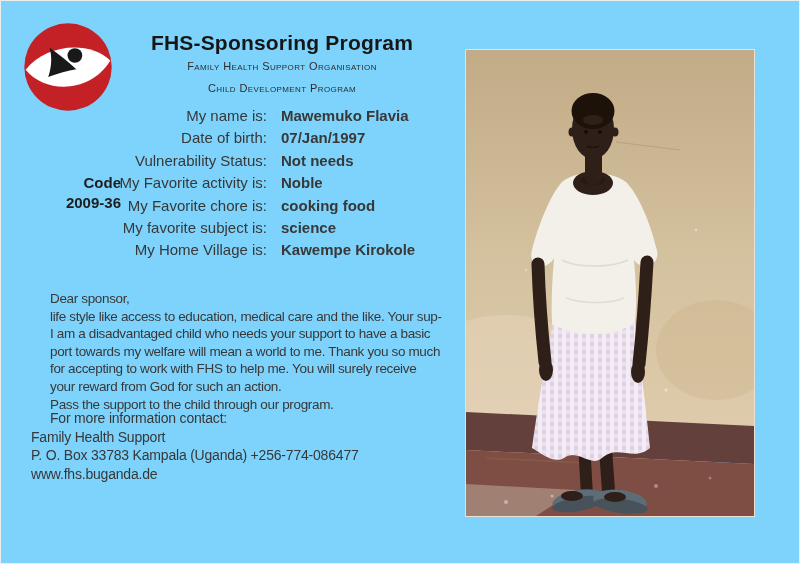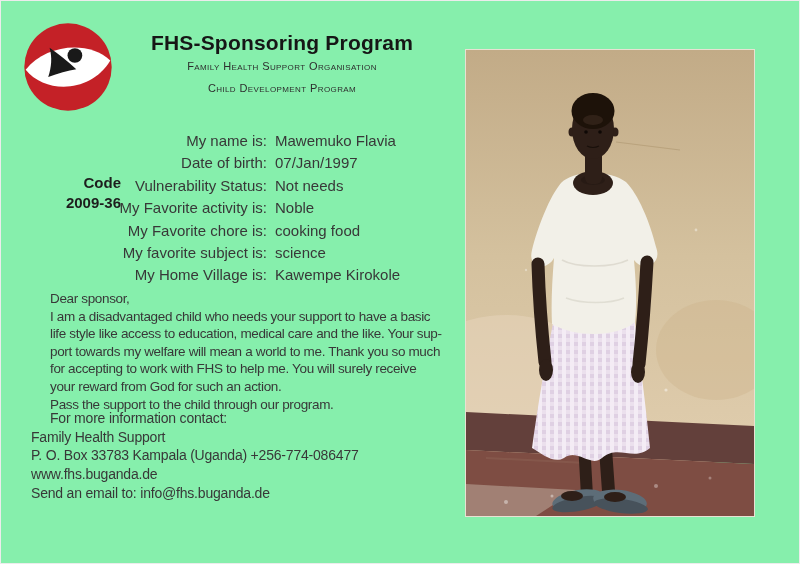--- a/index.html
+++ b/index.html
@@ -1,35 +1,35 @@
 <!DOCTYPE html>
 <html style="--brand-red: #c42127; --ink: #383838; --title-ink: #161616; --wall-top: #c2ab87; --wall-mid: #d4c19e; --wall-bottom: #e0cdae; --floor-band: #63403b; --floor: #7e4d43; --floor-light: #a78a7c; --skin: #2e1f18; --shirt: #f2f0e8; --skirt: #dfd0e3; --skirt-light: #f3ecf5; --sandal: #5d6d78;"><head>
 <meta charset="utf-8">
 <style>
   html,body { margin:0; padding:0; background:#fff; }
   .page {
-    position:relative; width:800px; height:564px; background:#86efac;
+    position:relative; width:800px; height:564px; background:#7dd3fc;
     font-family:"Liberation Sans", sans-serif; color:var(--ink,#383838);
     overflow:hidden; box-sizing:border-box; border:1px solid #ececec;
   }
   
   .logo { position:absolute; left:21px; top:20px; width:92px; height:92px; }
   .logo svg { width:100%; height:100%; display:block; }
   
   .header { position:absolute; left:120px; top:30px; width:322px; text-align:center; }
   .header h1 { margin:0; font-size:21px; font-weight:700; letter-spacing:.2px; color:var(--title-ink,#161616); line-height:23px; }
   .header .sub { font-variant:small-caps; font-size:11px; letter-spacing:.4px; margin-top:3px; line-height:19px; color:#2d2d2d; }
   
   .code { position:absolute; left:16px; top:172px; width:104px; text-align:right;
           font-weight:700; font-size:15px; line-height:19.5px; color:#1d1d1d; }
   
-  .fields { position:absolute; left:40px; top:129px; font-size:15px; line-height:22.4px; }
+  .fields { position:absolute; left:40px; top:104px; font-size:15px; line-height:22.4px; }
   .fields .row { display:flex; }
   .fields .lab { width:226px; text-align:right; }
-  .fields .val { margin-left:8px; }
+  .fields .val { margin-left:14px;font-weight:bold; }
   
   .letter { position:absolute; left:49px; top:289px; font-size:13.5px; line-height:17.6px;
             letter-spacing:-.35px; white-space:nowrap; }
   
   .contact { position:absolute; left:30px; top:408px; width:432px; font-size:14px;
              line-height:18.7px; letter-spacing:-.2px; }
   .contact .intro { padding-left:19px; }
   .contact .center { }
   
   .photo { position:absolute; left:465px; top:49px; width:288px; height:466px; margin:0;
@@ -87,34 +87,33 @@
       <span class="val">science</span>
     </div>
     <div class="row">
       <span class="lab">My Home Village is:</span>
       <span class="val">Kawempe Kirokole</span>
     </div>
   </div>
 
   <div class="letter">
     <div>Dear sponsor,</div>
+    <div>life style like access to education, medical care and the like. Your sup-</div>
     <div>I am a disadvantaged child who needs your support to have a basic</div>
-    <div>life style like access to education, medical care and the like. Your sup-</div>
     <div>port towards my welfare will mean a world to me. Thank you so much</div>
     <div>for accepting to work with FHS to help me. You will surely receive</div>
     <div>your reward from God for such an action.</div>
     <div>Pass the support to the child through our program.</div>
   </div>
 
   <div class="contact">
     <div class="intro">For more information contact:</div>
     <div class="center">Family Health Support</div>
     <div class="center">P. O. Box 33783 Kampala (Uganda) +256-774-086477</div>
     <div class="center">www.fhs.buganda.de</div>
-    <div class="center">Send an email to: info@fhs.buganda.de</div>
   </div>
 
   <figure class="photo">
     <svg viewBox="0 0 288 466" preserveAspectRatio="none" role="img">
       <defs>
         <linearGradient id="wallGrad" x1="0" y1="0" x2="0" y2="1">
           <stop offset="0" style="stop-color:var(--wall-top)"></stop>
           <stop offset=".5" style="stop-color:var(--wall-mid)"></stop>
           <stop offset="1" style="stop-color:var(--wall-bottom)"></stop>
         </linearGradient>

